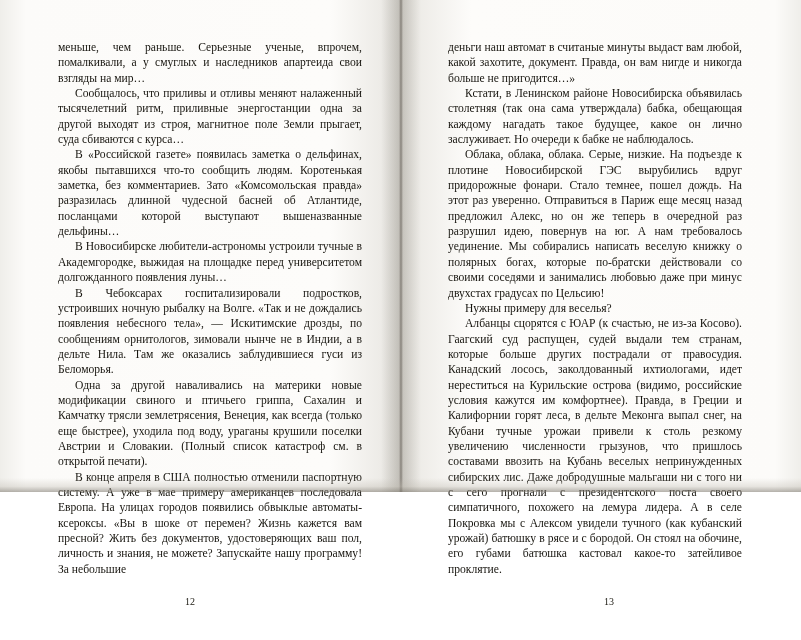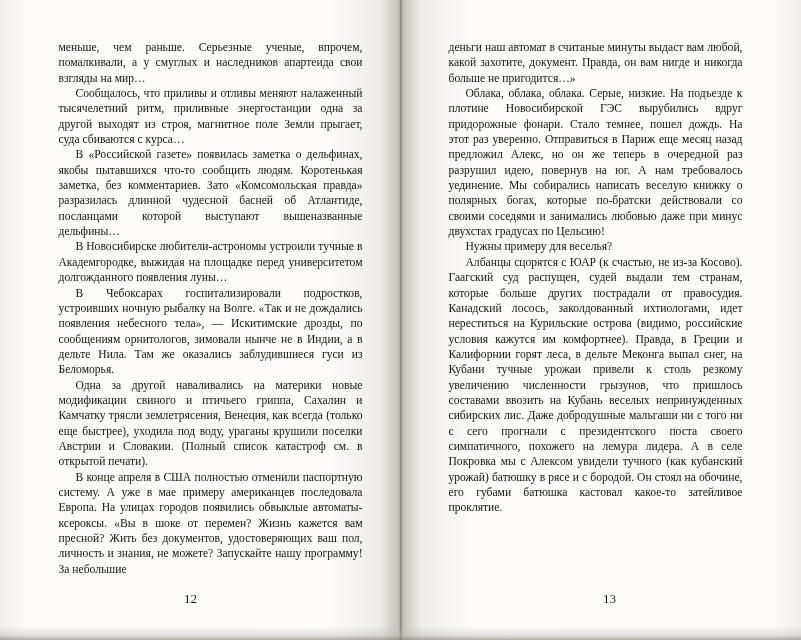--- a/index.html
+++ b/index.html
@@ -9,24 +9,23 @@
   body {
     width: 801px;
     height: 640px;
     background: #ffffff;
     font-family: "Liberation Serif", serif;
     overflow: hidden;
   }
   .spread {
     position: relative;
     width: 801px;
-    height: 640px;
+    height: 492px;
     background: #f97316;
     display: flex;
-    justify-content: center;
   }
   
   .spread::before {
     content: "";
     position: absolute;
     left: 0; top: 0; bottom: 0;
     width: 401px;
     background: linear-gradient(to right, #efeeea 0px, #fcfbf9 26px, #fdfcfa 330px, #e7e5e0 399px, #c9c5bd 401px);
     pointer-events: none;
   }
@@ -82,21 +81,21 @@
     text-align: justify;
     -webkit-hyphens: auto;
     hyphens: auto;
   }
   .textblock p.noindent {
     text-indent: 0;
   }
   .folio {
     position: absolute;
     bottom: 33px;
-    font-size: 13px;
+    font-size: 10px;
     color: #1a1810;
     font-family: "Liberation Serif", serif;
   }
   .folio-left {
     left: 0;
     right: 0;
     text-align: center;
     padding-right: 20px;
   }
   .folio-right {
@@ -120,20 +119,21 @@
       <p>В Чебоксарах госпитализировали подростков, устроивших ночную рыбалку на Волге. «Так и не дождались появления небесного тела», — Искитимские дрозды, по сообщениям орнитологов, зимовали нынче не в Индии, а в дельте Нила. Там же оказались заблудившиеся гуси из Беломорья.</p>
       <p>Одна за другой наваливались на материки новые модификации свиного и птичьего гриппа, Сахалин и Камчатку трясли землетрясения, Венеция, как всегда (только еще быстрее), уходила под воду, ураганы крушили поселки Австрии и Словакии. (Полный список катастроф см. в открытой печати).</p>
       <p>В конце апреля в США полностью отменили паспортную систему. А уже в мае примеру американцев последовала Европа. На улицах городов появились обвыклые автоматы-ксероксы. «Вы в шоке от перемен? Жизнь кажется вам пресной? Жить без документов, удостоверяющих ваш пол, личность и знания, не можете? Запускайте нашу программу! За небольшие</p>
     </div>
     <div class="folio folio-left">12</div>
   </div>
 
   <div class="page page-right">
     <div class="textblock">
       <p class="noindent">деньги наш автомат в считаные минуты выдаст вам любой, какой захотите, документ. Правда, он вам нигде и никогда больше не пригодится…»</p>
+      <p>Кстати, в Ленинском районе Новосибирска объявилась столетняя (так она сама утверждала) бабка, обещающая каждому нагадать такое будущее, какое он лично заслуживает. Но очереди к бабке не наблюдалось.</p>
       <p>Облака, облака, облака. Серые, низкие. На подъезде к плотине Новосибирской ГЭС вырубились вдруг придорожные фонари. Стало темнее, пошел дождь. На этот раз уверенно. Отправиться в Париж еще месяц назад предложил Алекс, но он же теперь в очередной раз разрушил идею, повернув на юг. А нам требовалось уединение. Мы собирались написать веселую книжку о полярных богах, которые по-братски действовали со своими соседями и занимались любовью даже при минус двухстах градусах по Цельсию!</p>
       <p>Нужны примеру для веселья?</p>
       <p>Албанцы сцорятся с ЮАР (к счастью, не из-за Косово). Гаагский суд распущен, судей выдали тем странам, которые больше других пострадали от правосудия. Канадский лосось, заколдованный ихтиологами, идет нереститься на Курильские острова (видимо, российские условия кажутся им комфортнее). Правда, в Греции и Калифорнии горят леса, в дельте Меконга выпал снег, на Кубани тучные урожаи привели к столь резкому увеличению численности грызунов, что пришлось составами ввозить на Кубань веселых непринужденных сибирских лис. Даже добродушные мальгаши ни с того ни с сего прогнали с президентского поста своего симпатичного, похожего на лемура лидера. А в селе Покровка мы с Алексом увидели тучного (как кубанский урожай) батюшку в рясе и с бородой. Он стоял на обочине, его губами батюшка кастовал какое-то затейливое проклятие.</p>
     </div>
     <div class="folio folio-right">13</div>
   </div>
 
   <div class="gutter-shadow"></div>
   <div class="bottom-edge"></div>
 </div>

